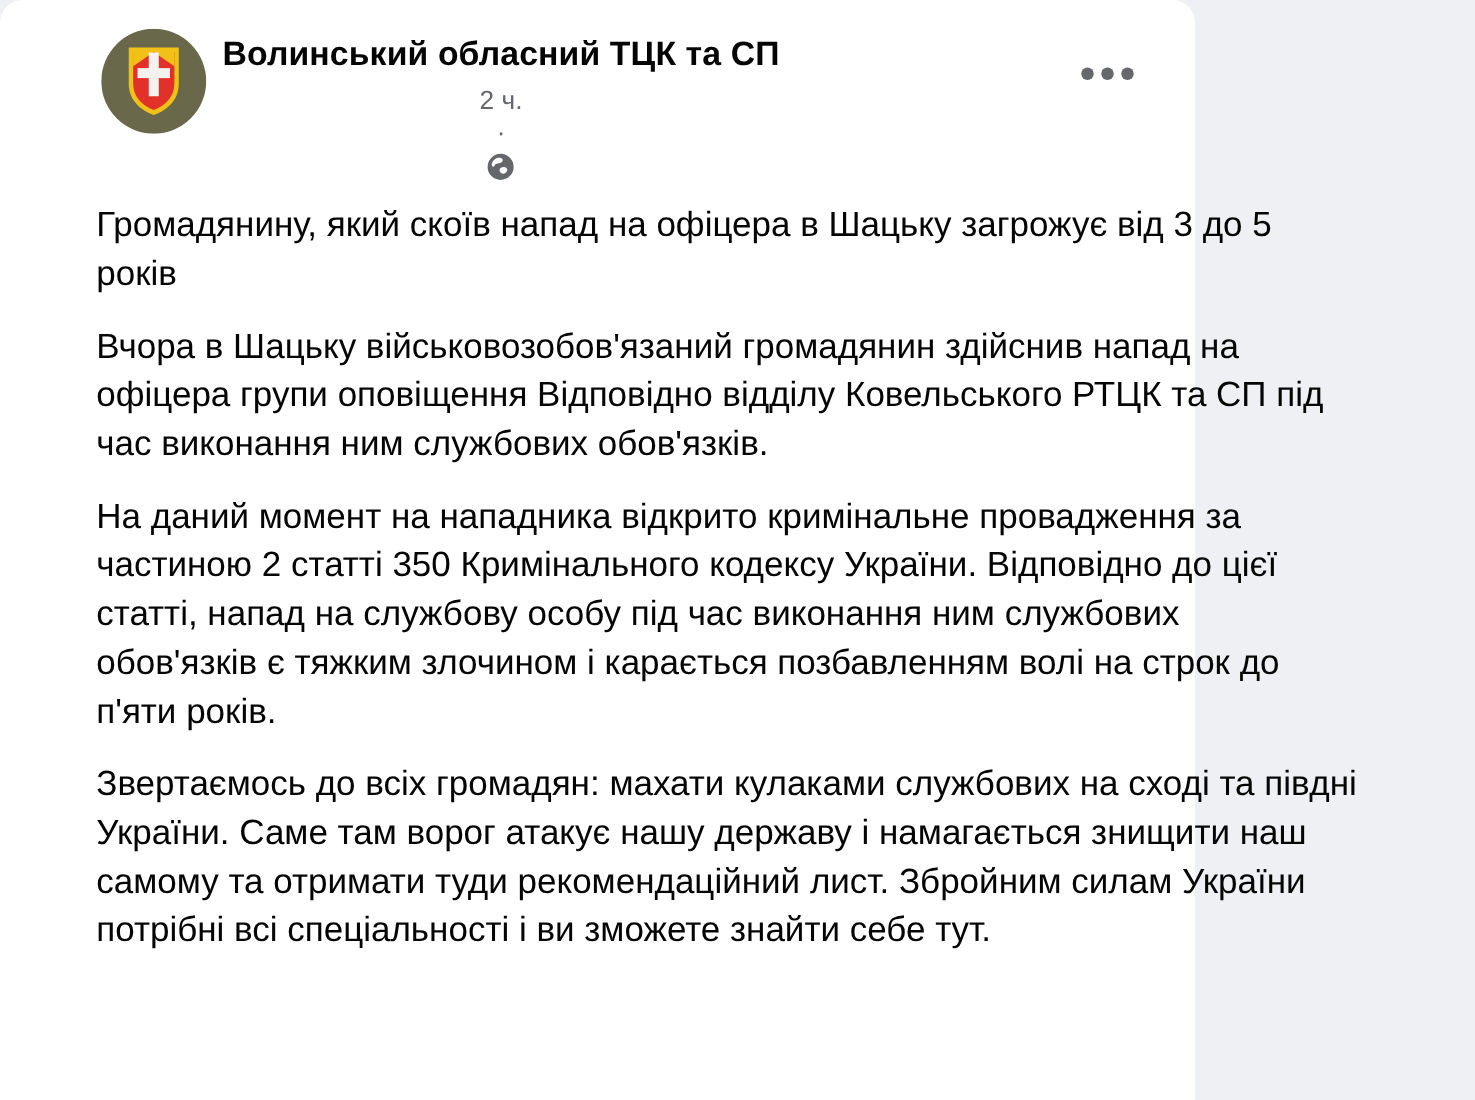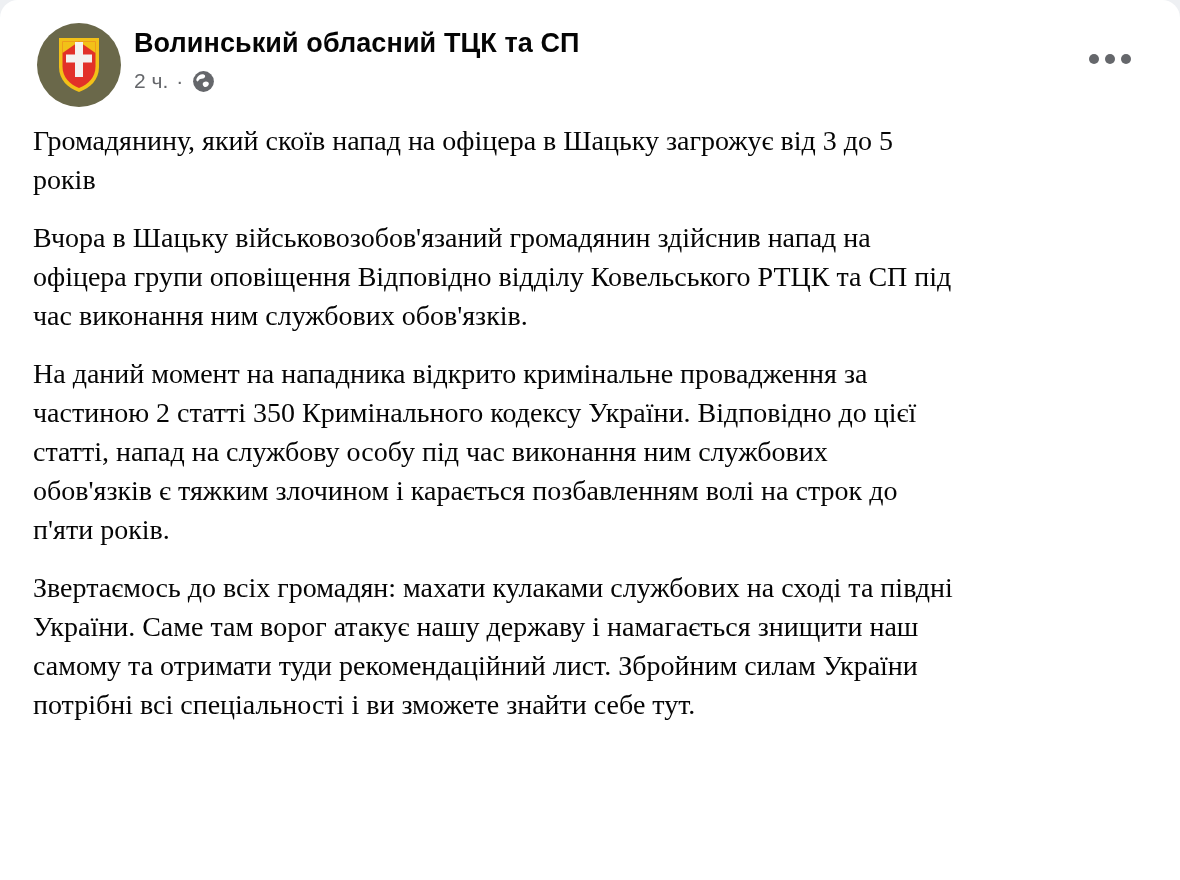--- a/index.html
+++ b/index.html
@@ -12,62 +12,63 @@
     --shield_red:#e23128;
     --shield_white:#f4f2ef;
   }
   html,body{margin:0;padding:0;}
   body{
     width:1180px;height:880px;overflow:hidden;
     background:var(--page_bg);
     font-family:"Liberation Sans","DejaVu Sans",sans-serif;
   }
   .card{
-    position:relative;width:1180px;height:880px;
+    position:relative;width:956px;height:880px;
     background:var(--card_bg);
     border-radius:18px 18px 0 0;
     box-sizing:border-box;
+    padding-left:44px;
   }
   .header{
     display:flex;align-items:flex-start;
     padding:23px 24px 0 37px;
     position:relative;
   }
   .avatar{
     width:84px;height:84px;border-radius:50%;
     flex:0 0 auto;cursor:pointer;
   }
   .avatar svg{display:block;width:84px;height:84px;}
   .header-info{margin-left:13px;padding-top:4px;}
   .page-name{
     font-size:27px;line-height:33px;font-weight:700;
     color:var(--text);letter-spacing:.1px;cursor:pointer;
   }
   .meta{
     display:flex;align-items:center;margin-top:8px;
-    color:var(--meta);font-size:21px;line-height:26px;
+    color:var(--meta);font-size:21px;line-height:26px;flex-direction:column;
   }
   .meta .ts{cursor:pointer;}
   .meta .sep{margin:0 8px;}
   .globe svg{display:block;width:25px;height:25px;margin-top:1px;}
   .menu-btn{
     position:absolute;top:50px;right:45px;
     display:flex;gap:6px;align-items:center;
     background:none;border:none;padding:4px;cursor:pointer;
   }
   .menu-btn .dot{
     width:10px;height:10px;border-radius:50%;
     background:var(--meta);
   }
   .post{
     padding:14px 28px 0 33px;
     color:var(--text);
     font-size:28px;line-height:39px;
   }
-  .para{margin:0 0 19px 0;font-family:Liberation Serif, serif;}
+  .para{margin:0 0 19px 0;}
   .line{white-space:nowrap;}
 </style>
 </head>
 <body>
 
 <div class="card">
 
   <div class="header">
 
     <div class="avatar">

